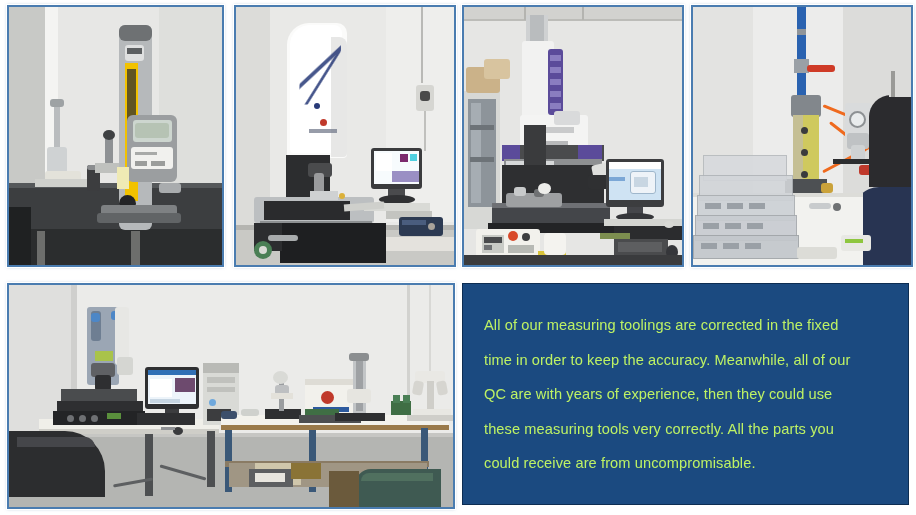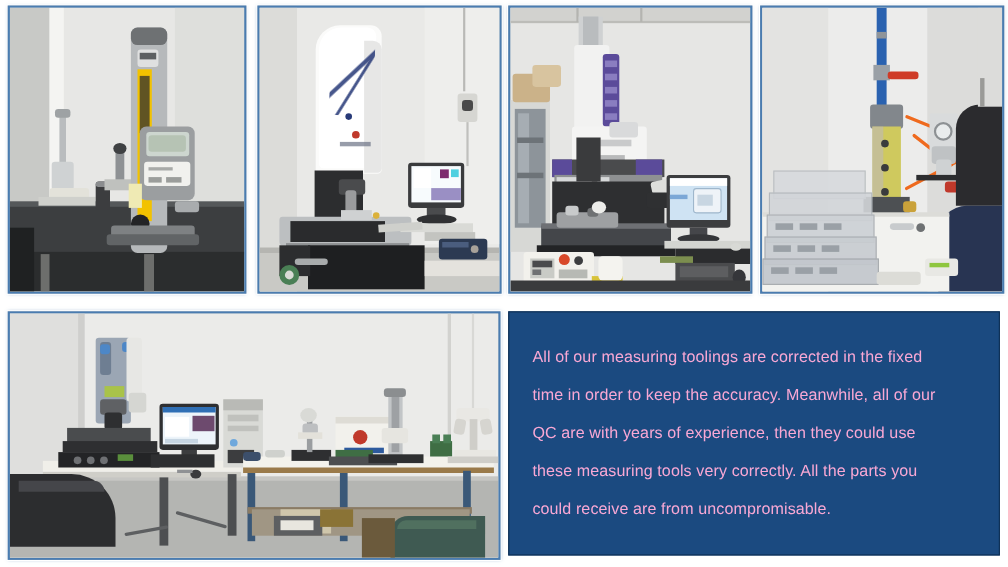--- a/index.html
+++ b/index.html
@@ -28,21 +28,21 @@
   .rr6{border-radius:6px;}
   .rr50{border-radius:50%;}
 
   
   .textpanel{
     position:absolute;background:#1b4a80;
     border:1px solid #0d2d52;
     box-sizing:border-box;
   }
   .textpanel p{
-    margin:0;color:#f9a8d4;
+    margin:0;color:#bef264;
     font-size:14.6px;line-height:34.6px;
     font-family:"Liberation Sans", sans-serif;
     letter-spacing:.1px;
     white-space:pre-line;
   }
   .textinner{position:absolute;left:21px;top:24px;width:384px;}
 </style>
 </head>
 <body>
 

